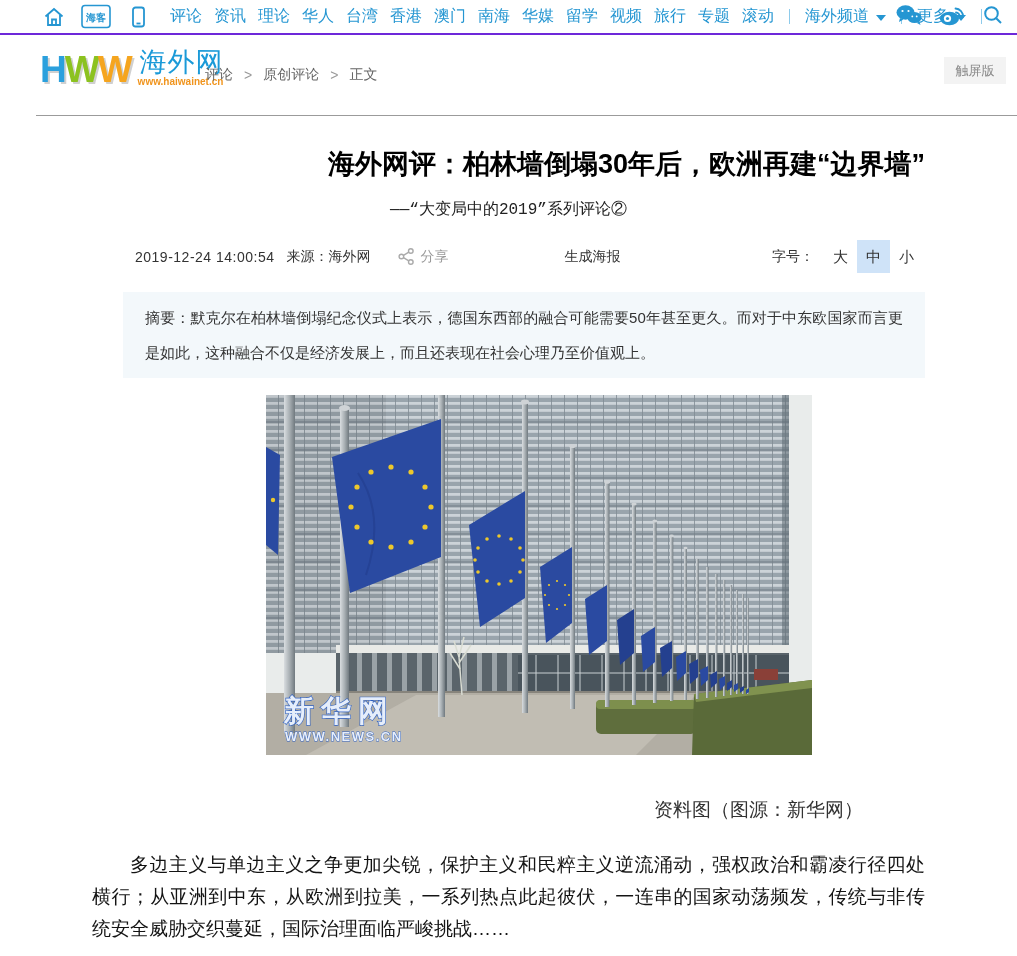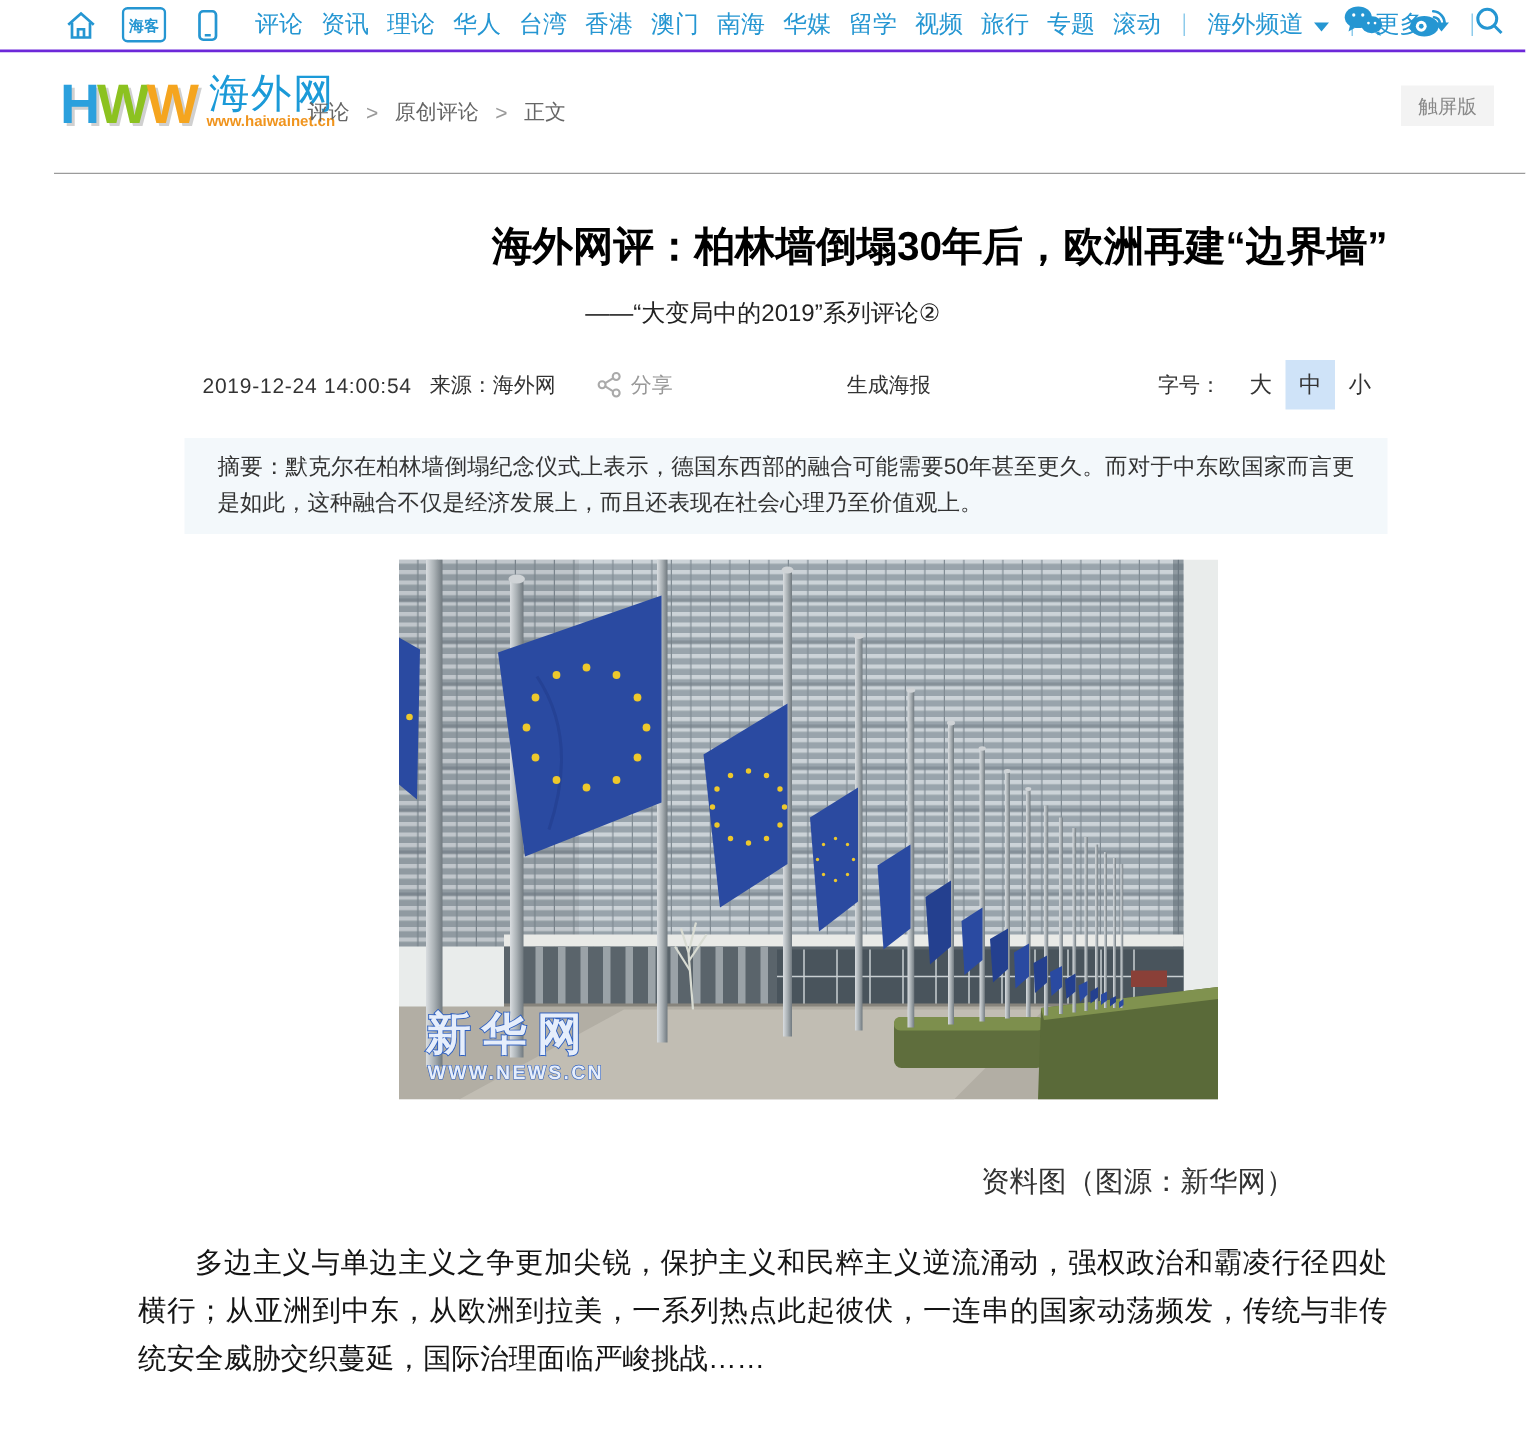--- a/index.html
+++ b/index.html
@@ -27,38 +27,38 @@
   .logo-en{font-size:37px;font-weight:900;letter-spacing:-2px;line-height:46px;
     text-shadow:2px 2px 0 rgba(120,120,120,.35);}
   .c-blue{color:#2ba0dd;} .c-green{color:#8cc220;} .c-orange{color:#f5a51f;}
   .logo-cn{margin-left:7px;display:flex;flex-direction:column;align-items:flex-end;}
   .logo-cn-name{color:#1b9ad8;font-size:27px;font-weight:normal;line-height:30px;letter-spacing:1px;}
   .logo-cn-url{color:#f0941d;font-size:10px;font-weight:bold;line-height:10px;}
   .breadcrumb{position:absolute;left:205px;top:31px;display:flex;align-items:center;gap:11px;
     font-size:14px;color:#666;}
   .breadcrumb .sep{color:#999;}
   .breadcrumb .crumb{cursor:pointer;}
-  .touch-btn{position:absolute;right:21px;top:22px;width:62px;height:27px;background:#f3f3f3;
+  .touch-btn{position:absolute;right:11px;top:22px;width:62px;height:27px;background:#f3f3f3;
     color:#888;font-size:13px;display:flex;align-items:center;justify-content:center;cursor:pointer;}
   .header-rule{border-top:1px solid #9b9b9b;margin-left:36px;}
   
   .article{width:833px;margin:0 auto;}
   .title{margin-top:33px;text-align:right;font-size:27px;font-weight:bold;color:#000;line-height:31px;}
-  .subtitle{margin-top:19px;text-align:center;font-size:16px;color:#222;line-height:22px;}
+  .subtitle{margin-top:19px;text-align:center;font-size:16px;color:#222;line-height:22px;font-family:Liberation Mono, monospace;}
   .meta-wrap{margin-left:31px;width:802px;}
   .meta{margin-top:19px;height:33px;display:flex;align-items:center;font-size:14px;color:#333;position:relative;}
   .meta-date{margin-left:12px;letter-spacing:.5px;}
   .meta-source{margin-left:12px;}
   .meta-share{margin-left:26px;display:flex;align-items:center;gap:5px;color:#999;cursor:pointer;}
   .meta-poster{margin-left:116px;cursor:pointer;}
   .fontsize{position:absolute;right:2px;top:0;display:flex;align-items:center;height:33px;}
   .fs-label{margin-right:10px;}
   .fs-opt{width:33px;height:33px;line-height:33px;text-align:center;cursor:pointer;font-size:15px;}
   .fs-opt.active{background:#cfe3f8;}
-  .abstract{margin-top:19px;background:#f3f8fb;padding:8px 22px;font-size:15px;line-height:24px;
+  .abstract{margin-top:19px;background:#f3f8fb;padding:8px 22px;font-size:15px;line-height:35px;
     color:#333;text-align:justify;}
   .figure{margin-top:17px;margin-left:174px;width:597px;}
   .figure svg{display:block;}
   .caption{margin-top:42px;text-align:right;font-size:19px;color:#333;}
   .body{margin-top:26px;font-size:19px;line-height:32px;color:#141414;}
   .body p{margin:0 0 9px;text-indent:2em;text-align:justify;}
   .editor-note{font-weight:bold;}
 </style>
 </head>
 <body>

